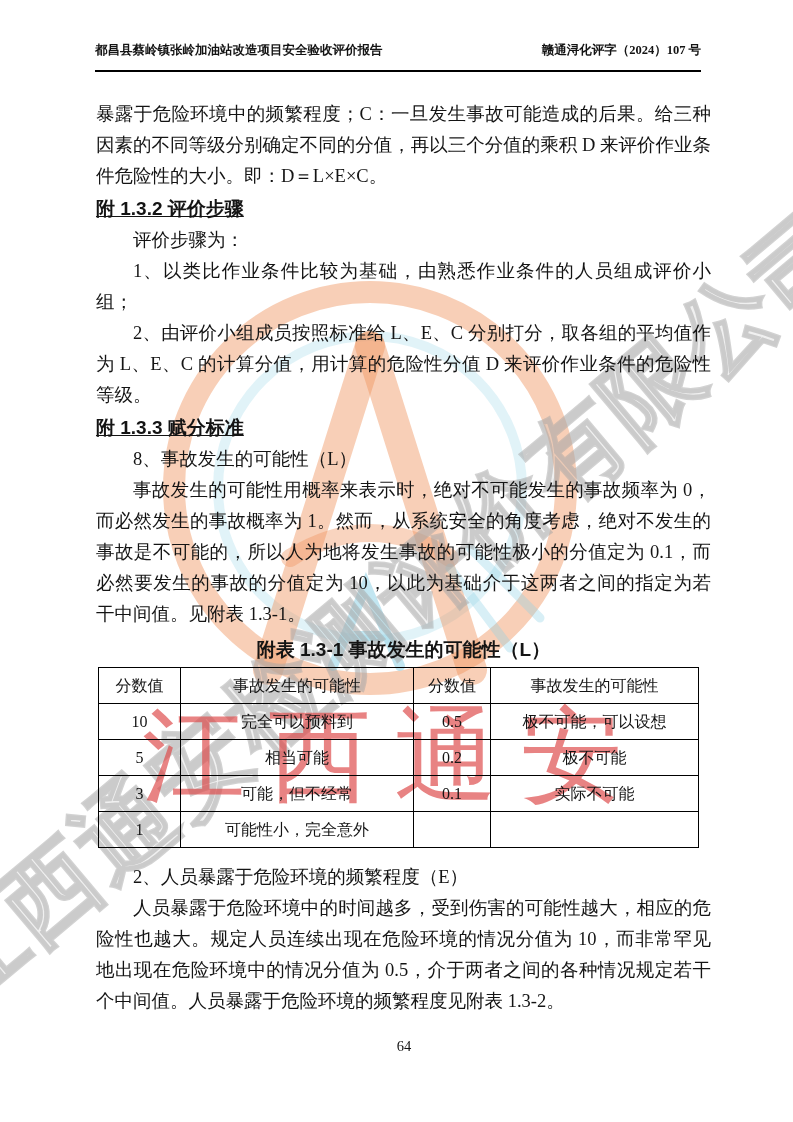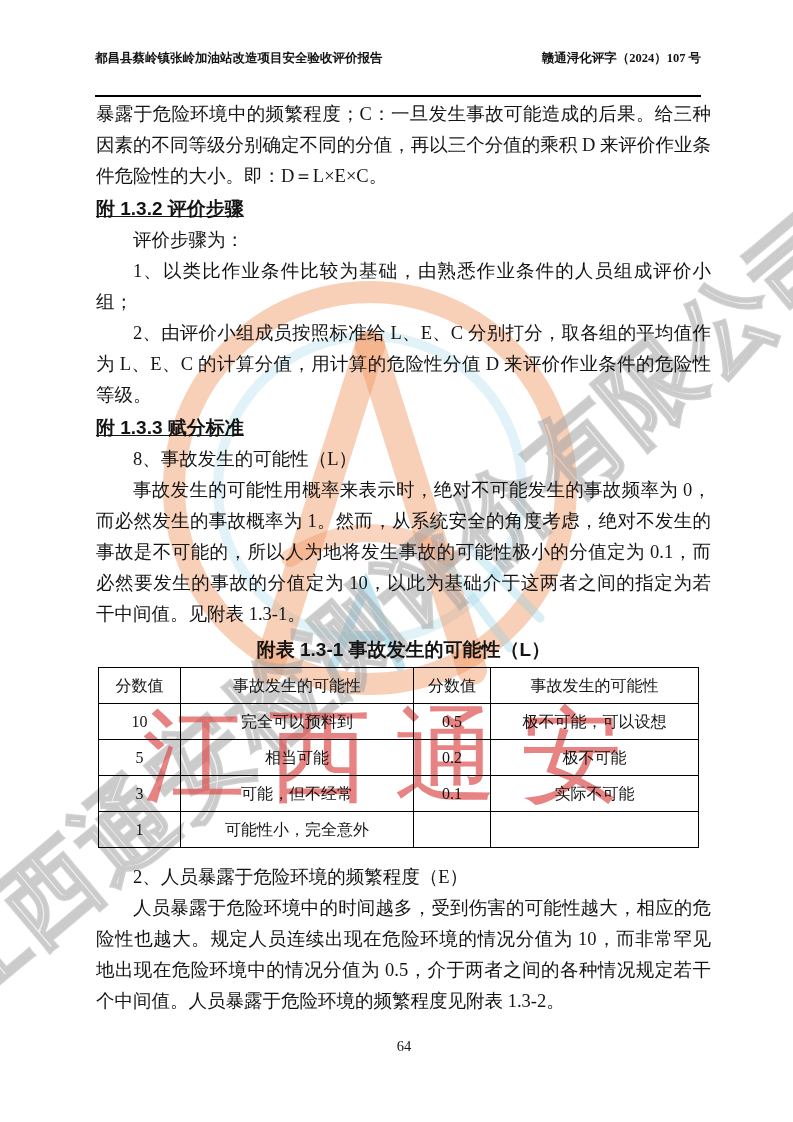--- a/index.html
+++ b/index.html
@@ -19,23 +19,23 @@
     color:rgba(178,178,178,0.20);
     -webkit-text-stroke:2.5px rgba(165,165,165,0.50);
   }
   .wm-red {
     left:142px; top:688px; white-space:nowrap;
     font-size:103px; letter-spacing:23px; font-weight:400;
     color:var(--wm-red,#de4a4a); opacity:0.68;
   }
   
   .header {
-    position:absolute; z-index:1; left:95px; right:92px; top:50px;
+    position:absolute; z-index:1; left:95px; right:92px; top:42px;
     display:flex; justify-content:space-between; align-items:flex-end;
-    font-size:12.5px; font-weight:bold; padding-bottom:28px;
+    font-size:12.5px; font-weight:bold; padding-bottom:11px;
     border-bottom:2px solid #000;
   }
   
   .content {
     position:absolute; z-index:1; left:96px; right:82px; top:99px;
     font-size:18.5px; line-height:31px; text-align:justify;
   }
   .para { text-indent:2em; margin:0; }
   .para.noindent { text-indent:0; }
   .heading {

